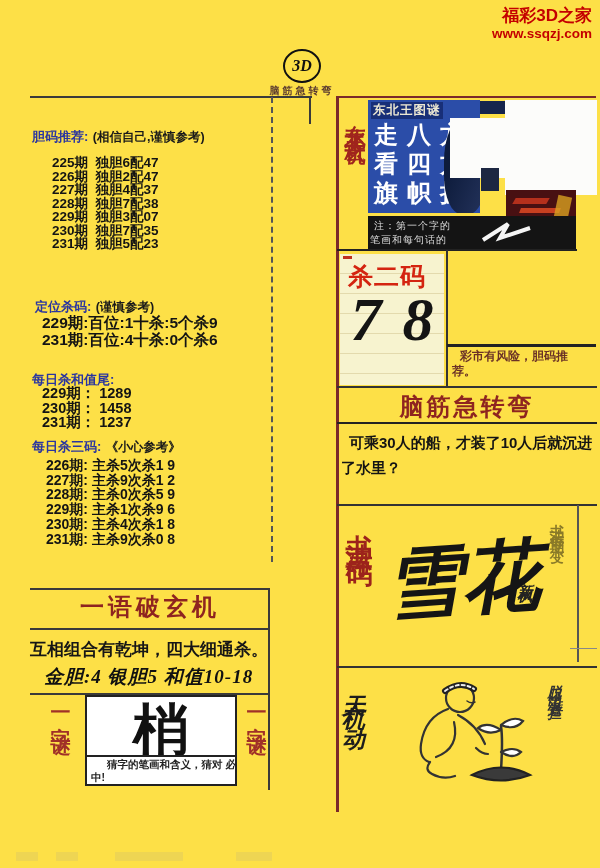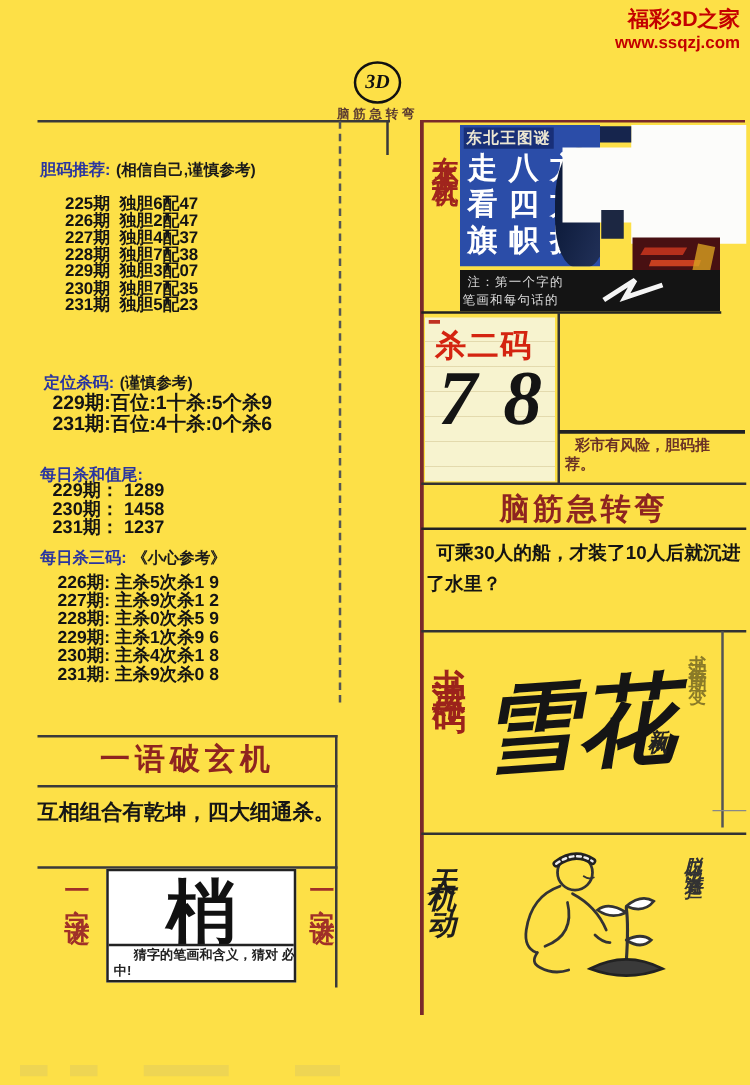--- a/index.html
+++ b/index.html
@@ -103,20 +103,21 @@
   <div class="abs" style="left:32px;top:437px;white-space:nowrap;">
     <span class="bluelab">每日杀三码:</span>
     <span class="note">《小心参考》</span>
   </div>
   <div class="abs rows" style="left:46px;top:458px;font-size:14px;line-height:14.7px;"><div>226期: 主杀5次杀1 9</div><div>227期: 主杀9次杀1 2</div><div>228期: 主杀0次杀5 9</div><div>229期: 主杀1次杀9 6</div><div>230期: 主杀4次杀1 8</div><div>231期: 主杀9次杀0 8</div></div>
 
   <div class="hline" style="left:30px;top:588px;width:240px;"></div>
   <div class="abs redhead" id="yypxj-title">一语破玄机</div>
   <div class="hline" style="left:30px;top:628px;width:240px;"></div>
   <div class="abs bigblack" style="left:30px;top:638px;width:245px;font-size:17px;">互相组合有乾坤，四大细通杀。</div>
+  <div class="abs kai" style="left:44px;top:664px;font-size:19px;letter-spacing:1px;">金胆:4 银胆5 和值10-18</div>
   <div class="hline" style="left:30px;top:693px;width:240px;"></div>
   <div class="vline" style="left:268px;top:588px;height:202px;"></div>
 
   <div class="abs vert yzm-side" style="left:48px;top:702px;height:86px;">一字谜</div>
   <div class="abs" id="yzm-box">
     <div id="yzm-char">梢</div>
     <div id="yzm-innerline"></div>
     <div id="yzm-cap">猜字的笔画和含义，猜对 必中!</div>
   </div>
   <div class="abs vert yzm-side" style="left:244px;top:702px;height:86px;">一字谜</div>

